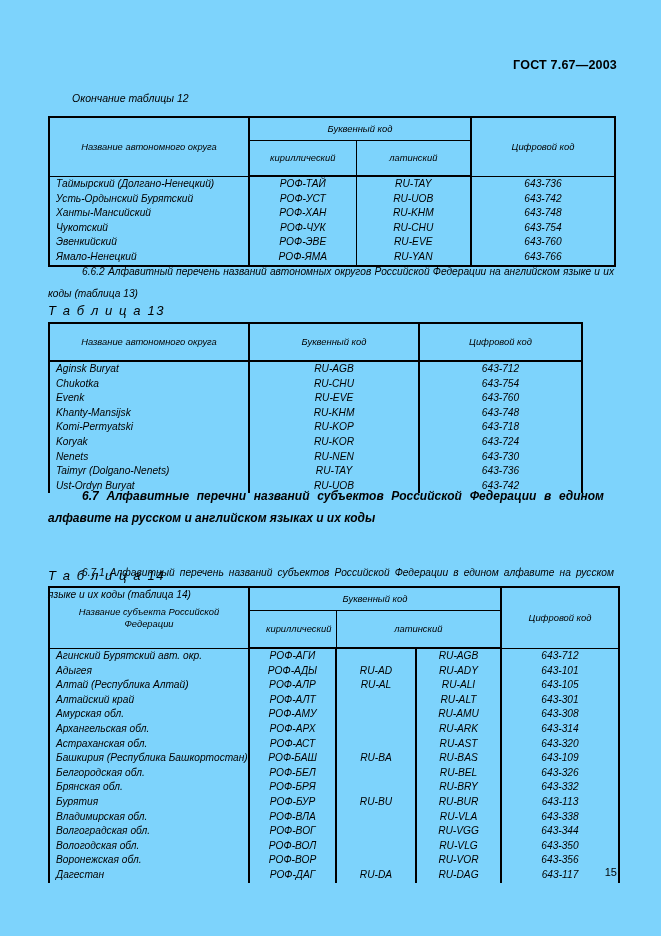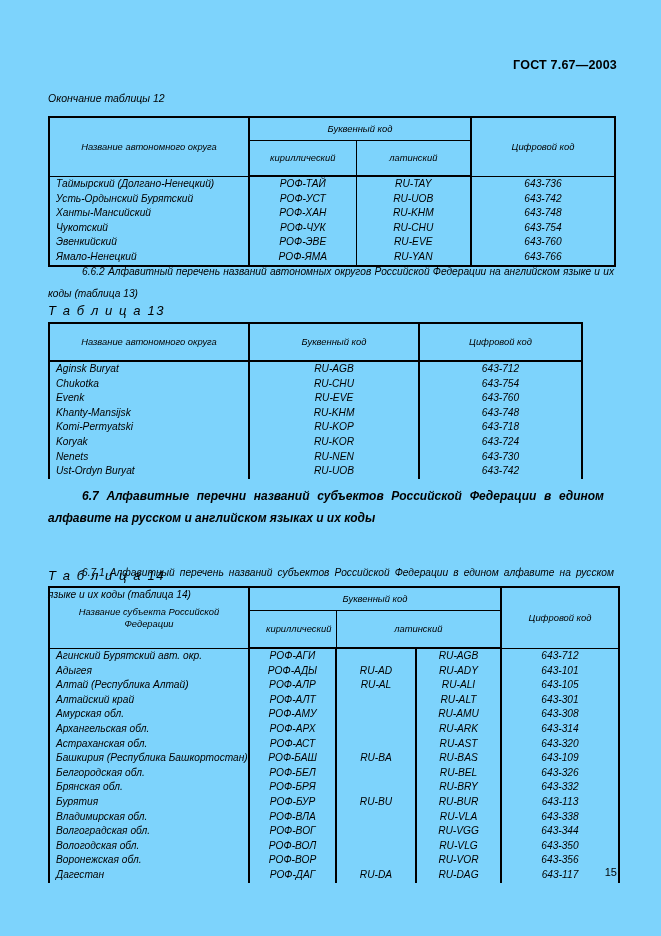--- a/index.html
+++ b/index.html
@@ -100,21 +100,21 @@
     font-size:11px;
   }
 </style>
 </head>
 <body>
 
 <div class="page">
 
   <div class="doc-header">ГОСТ 7.67—2003</div>
 
-  <div class="caption" style="top:92px;">Окончание таблицы 12</div>
+  <div class="caption" style="top:92px;margin-left:24px;">Окончание таблицы 12</div>
 
   <table id="table12">
     <colgroup>
       <col style="width:200px">
         <col style="width:107px">
         <col style="width:115px">
         <col style="width:144px">
     </colgroup>
     <tbody>
       <tr>
@@ -210,20 +210,25 @@
       </tr>
       <tr>
         <td class="cell outer-left no-b no-t">Koryak</td>
         <td class="cell c-center thick-l no-b no-t">RU-KOR</td>
         <td class="cell c-center thick-l outer-right no-b no-t">643-724</td>
       </tr>
       <tr>
         <td class="cell outer-left no-b no-t">Nenets</td>
         <td class="cell c-center thick-l no-b no-t">RU-NEN</td>
         <td class="cell c-center thick-l outer-right no-b no-t">643-730</td>
+      </tr>
+      <tr>
+        <td class="cell outer-left no-b no-t">Taimyr (Dolgano-Nenets)</td>
+        <td class="cell c-center thick-l no-b no-t">RU-TAY</td>
+        <td class="cell c-center thick-l outer-right no-b no-t">643-736</td>
       </tr>
       <tr>
         <td class="cell outer-left no-b no-t">Ust-Ordyn Buryat</td>
         <td class="cell c-center thick-l no-b no-t">RU-UOB</td>
         <td class="cell c-center thick-l outer-right no-b no-t">643-742</td>
       </tr>
     </tbody>
   </table>
 
   <div class="para bold" style="top:485px; width:556px;">

